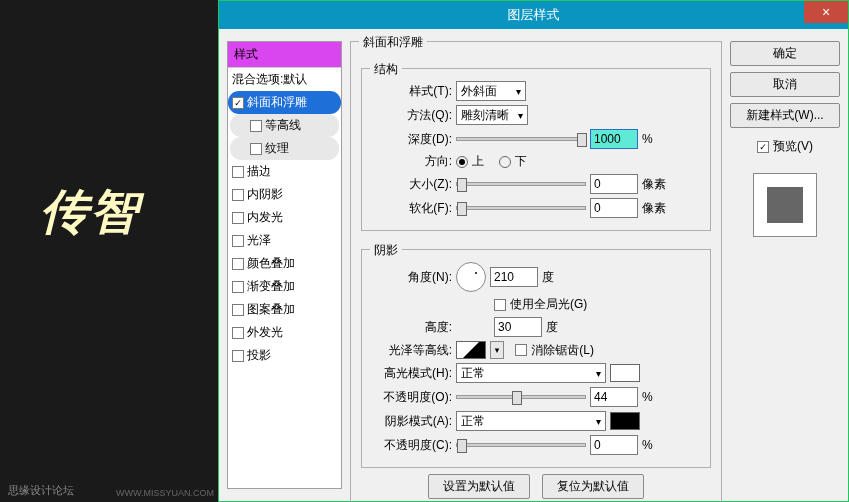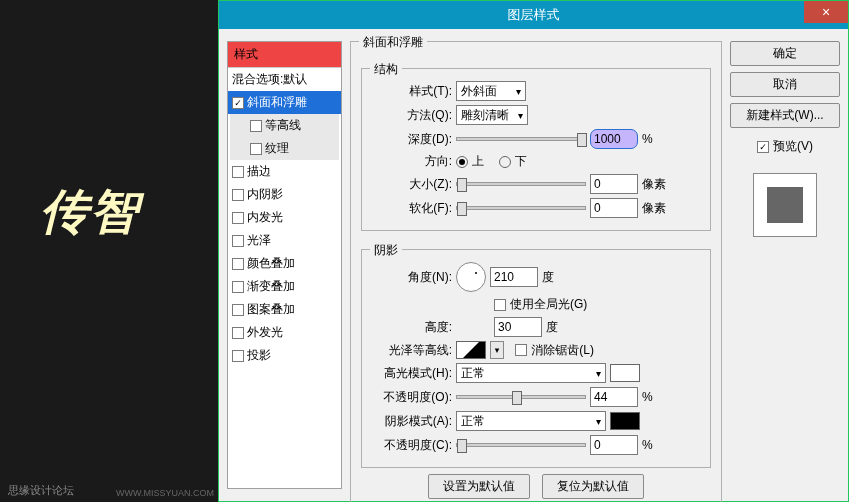--- a/index.html
+++ b/index.html
@@ -6,39 +6,39 @@
 body { width: 849px; height: 502px; background: #1a1a1a; position: relative; overflow: hidden; }
 .bg-text { position: absolute; left: 40px; top: 180px; color: #fef9c3; font-size: 48px; font-weight: bold; font-style: italic; letter-spacing: 2px; }
 .watermark { position: absolute; left: 8px; bottom: 4px; color: #888; font-size: 11px; }
 .watermark-r { position: absolute; right: 635px; bottom: 4px; color: #666; font-size: 9px; }
 .dialog { position: absolute; left: 218px; top: 0; width: 631px; height: 502px; background: #f0f0f0; border: 1px solid #22c55e; }
 .titlebar { height: 28px; background: #0a95c0; color: #fff; display: flex; align-items: center; justify-content: center; position: relative; }
 .titlebar .title { font-size: 13px; }
 .close-btn { position: absolute; right: 0; top: 0; width: 44px; height: 22px; background: #c74a3f; color: #fff; display: flex; align-items: center; justify-content: center; font-size: 14px; }
 .dlg-body { display: flex; padding: 12px 8px; gap: 8px; height: calc(100% - 28px); }
 .style-list { width: 115px; border: 1px solid #a0a0a0; background: #fff; }
-.style-header { padding: 4px 6px; border-bottom: 1px solid #ccc; background: #ef4444; }
-.style-item { padding: 3px 4px; display: flex; align-items: center; gap: 3px; }
+.style-header { padding: 4px 6px; border-bottom: 1px solid #ccc; background: #d946ef; }
+.style-item { padding: 3px 4px; display: flex; align-items: center; gap: 3px; border-radius: 11px; }
 .style-item.selected { background: #1e6fd8; color: #fff; }
 .style-item.indent { padding-left: 20px; background: #e8e8e8; margin: 0 2px; }
 .chk { width: 12px; height: 12px; border: 1px solid #7a7a7a; background: #fff; display: inline-flex; align-items: center; justify-content: center; font-size: 9px; color: #000; }
 .chk.checked::after { content: "✓"; }
 .main-panel { flex: 1; }
 .fieldset { border: 1px solid #b0b0b0; padding: 8px 10px 10px; margin-bottom: 6px; position: relative; }
 .fieldset > .legend { position: absolute; top: -8px; left: 8px; background: #f0f0f0; padding: 0 4px; }
 .inner-fieldset { border: 1px solid #b0b0b0; padding: 8px 12px; margin-top: 18px; position: relative; }
 .inner-fieldset > .legend { position: absolute; top: -8px; left: 8px; background: #f0f0f0; padding: 0 4px; }
 .row { display: flex; align-items: center; margin: 4px 0; gap: 4px; }
 .lbl { width: 78px; text-align: right; }
 .select { border: 1px solid #7a7a7a; background: #fff; height: 20px; padding: 1px 18px 1px 4px; position: relative; min-width: 70px; display: inline-flex; align-items: center; }
 .select::after { content: "▾"; position: absolute; right: 4px; font-size: 10px; }
 .slider { flex: 0 0 130px; height: 4px; background: #d0d0d0; border: 1px solid #999; position: relative; }
 .slider .thumb { position: absolute; top: -5px; width: 10px; height: 14px; background: #e0e0e0; border: 1px solid #666; }
 .numbox { width: 48px; height: 20px; border: 1px solid #7a7a7a; background: #fff; padding: 1px 3px; text-align: left; display: inline-flex; align-items: center; }
-.numbox.hl { background: #c4b5fd; border-color: #2a6fd0; border-radius: 7px; }
+.numbox.hl { background: #5eead4; border-color: #2a6fd0; }
 .radio { width: 12px; height: 12px; border: 1px solid #666; border-radius: 50%; display: inline-flex; align-items: center; justify-content: center; }
 .radio.sel::after { content: ""; width: 6px; height: 6px; background: #000; border-radius: 50%; }
 .angle-ctrl { width: 30px; height: 30px; border: 1px solid #888; border-radius: 50%; background: #fff; position: relative; }
 .angle-ctrl::after { content: ""; position: absolute; width: 2px; height: 2px; background: #000; left: 18px; top: 9px; border-radius: 50%; }
 .swatch { width: 30px; height: 18px; border: 1px solid #666; display: inline-block; }
 .grad-swatch { width: 30px; height: 18px; border: 1px solid #666; background: linear-gradient(135deg, #fff 48%, #000 52%); display: inline-flex; }
 .drop-arrow { width: 14px; height: 18px; border: 1px solid #888; background: #e8e8e8; display: inline-flex; align-items: center; justify-content: center; font-size: 9px; }
 .btn { border: 1px solid #8a8a8a; background: #eaeaea; padding: 3px 14px; border-radius: 2px; }
 .right-col { width: 110px; display: flex; flex-direction: column; gap: 6px; align-items: stretch; }
 .right-col .btn { width: 100%; text-align: center; }

